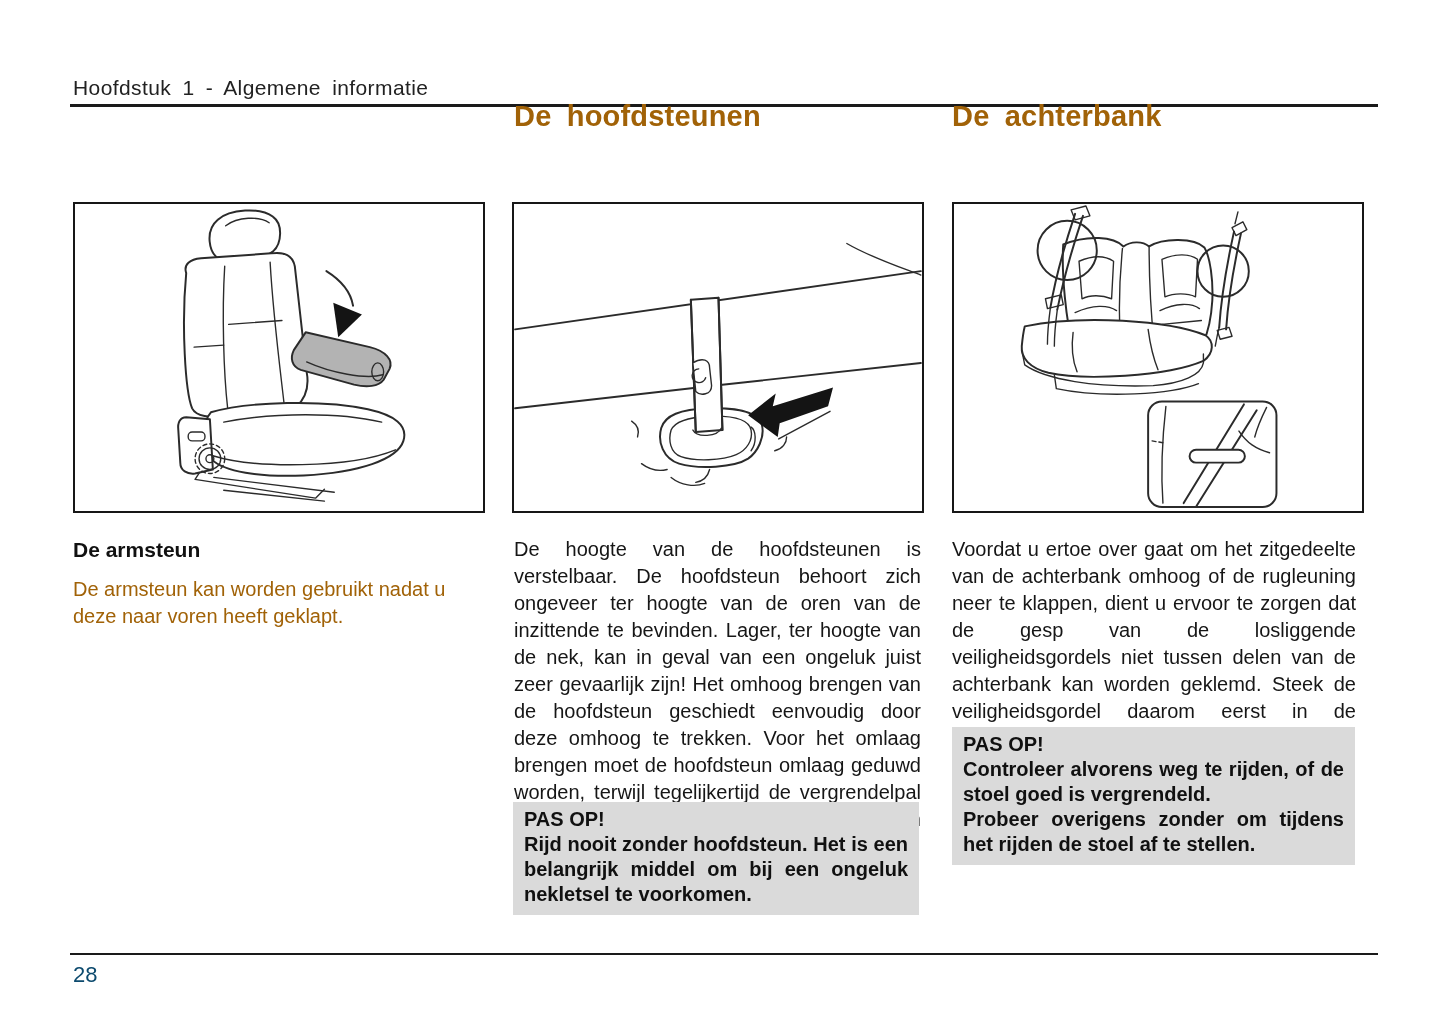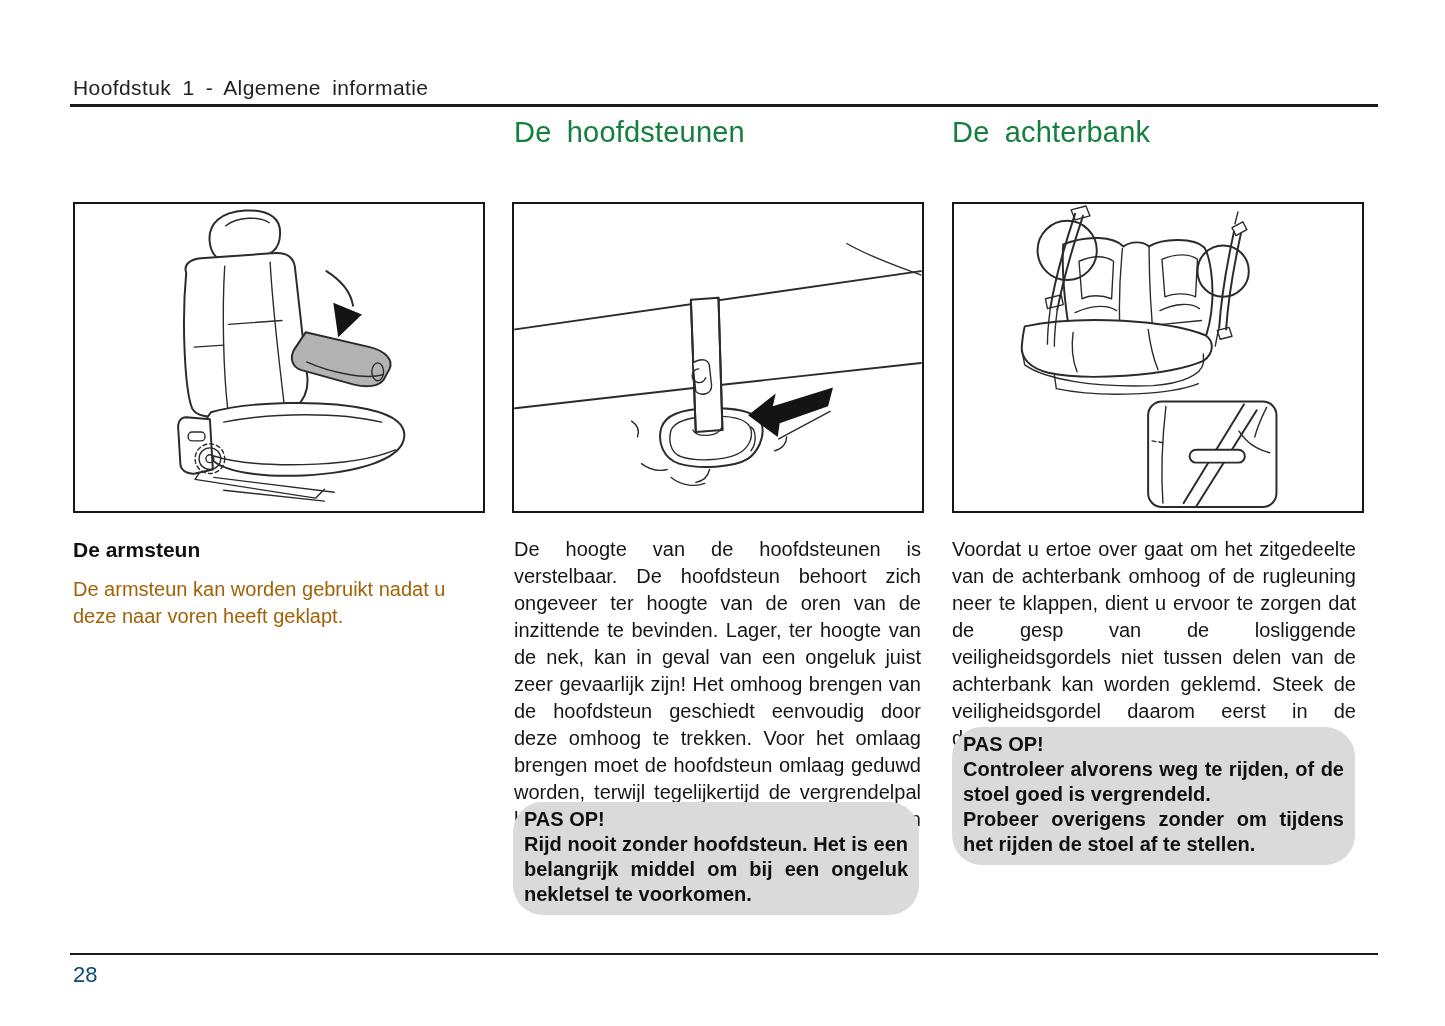--- a/index.html
+++ b/index.html
@@ -15,23 +15,23 @@
   .chapter-head {
     position:absolute; left:73px; top:76px;
     font-size:21px; word-spacing:5px; letter-spacing:0.4px;
     color:#222;
   }
   .rule-top { position:absolute; left:70px; top:104px; width:1308px; height:3px; background:#1a1a1a; }
   .rule-bottom { position:absolute; left:70px; top:953px; width:1308px; height:2px; background:#1a1a1a; }
   .page-number { position:absolute; left:73px; top:962px; font-size:22px; color:#0c4a6e; }
 
   .section-title {
-    position:absolute; top:116px;
-    font-size:29px; font-weight:normal; word-spacing:7px; letter-spacing:0.2px;
-    color:#15803d;
+    position:absolute; top:100px;
+    font-size:29px; font-weight:bold; word-spacing:7px; letter-spacing:0.2px;
+    color:#a16207;
   }
   .title-mid { left:514px; }
   .title-right { left:952px; }
 
   .fig {
     position:absolute; top:202px;
     width:412px; height:311px;
     border:2px solid #171717;
     background:#fff;
   }
@@ -54,21 +54,20 @@
   .right-body{ left:952px; top:536px; width:404px; }
 
   .warning {
     position:absolute;
     background:#dadada;
     padding:5px 11px 8px 11px;
     font-weight:bold;
     font-size:20px; line-height:25px;
     color:#101010;
     text-align:justify;
-    border-radius:30px;
   }
   .warning .warning-title { font-weight:bold; }
   .mid-warning   { left:513px; top:802px; width:406px; }
   .right-warning { left:952px; top:727px; width:403px; }
 
   
   .art path, .art line, .art circle, .art ellipse, .art rect {
     fill:none; stroke:#2b2b2b; stroke-width:2;
     stroke-linecap:round; stroke-linejoin:round;
   }

